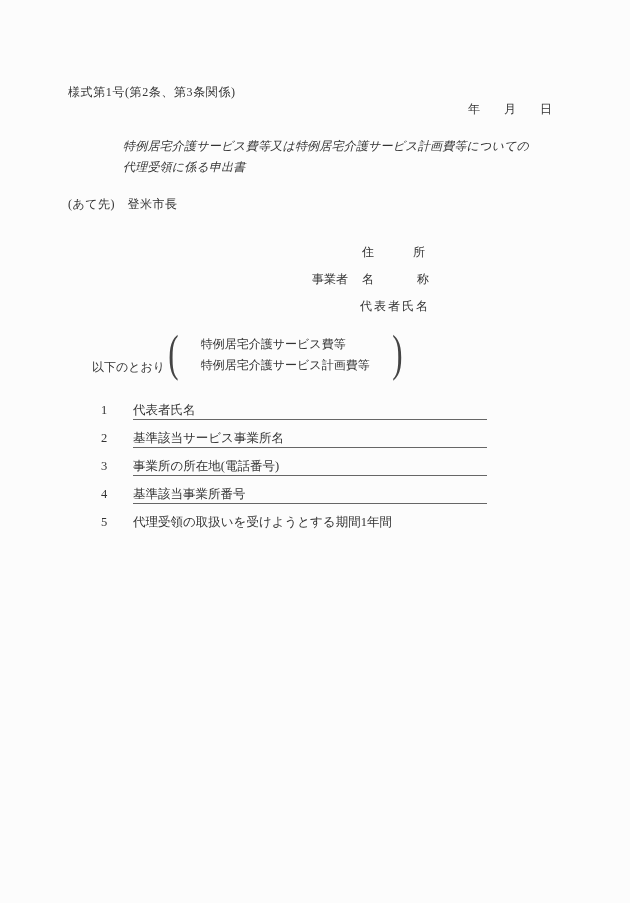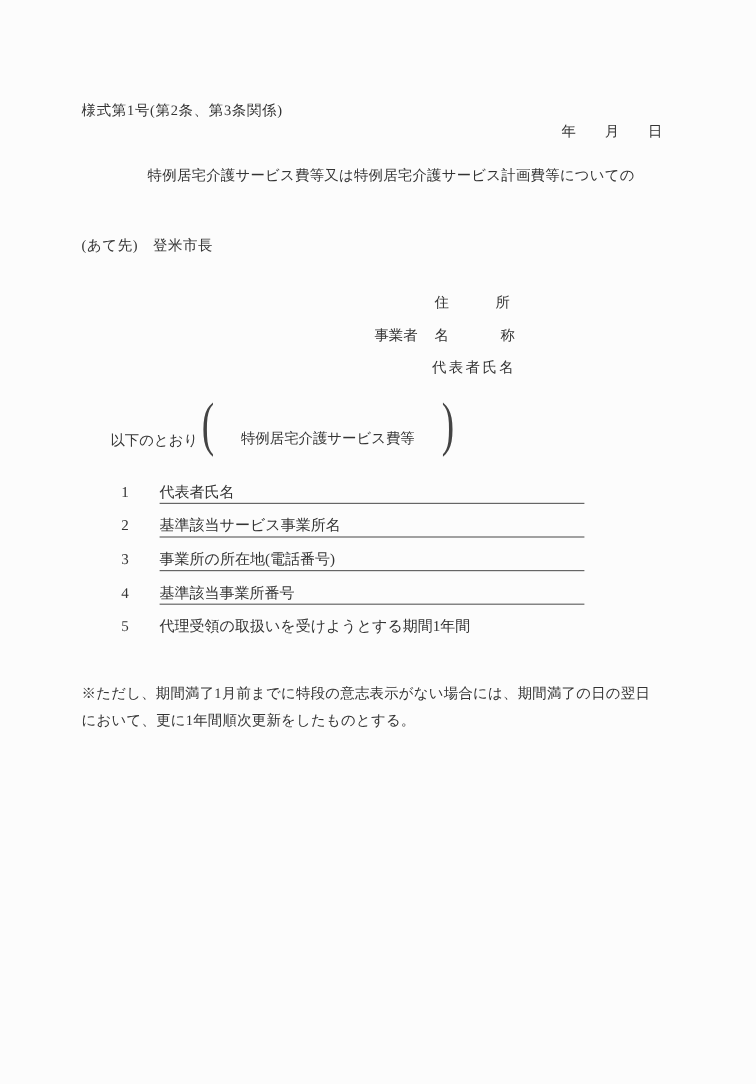--- a/index.html
+++ b/index.html
@@ -12,21 +12,21 @@
     margin: 0 auto;
     background: #fcfcfc;
     color: #333;
     font-family: "Liberation Serif", "DejaVu Serif", serif;
     font-size: 12px;
     overflow: hidden;
   }
 
   .form-number   { position: absolute; left: 68px;  top: 84px;  letter-spacing: 0.6px; }
   .date-line     { position: absolute; left: 468px; top: 101px; display: flex; gap: 24px; }
-  .doc-title     { position: absolute; left: 123px; top: 136px; line-height: 21px; letter-spacing: 0.2px; font-size: 12px; }
+  .doc-title     { position: absolute; left: 123px; top: 136px; line-height: 21px; letter-spacing: 0.2px; font-size: 12px; font-style: italic; }
   .addressee     { position: absolute; left: 68px;  top: 196px; letter-spacing: 0.5px; }
 
   .app-address   { position: absolute; left: 362px; top: 244px; width: 63px; display: flex; justify-content: space-between; }
   .app-operator  { position: absolute; left: 312px; top: 271px; }
   .app-name      { position: absolute; left: 362px; top: 271px; width: 67px; display: flex; justify-content: space-between; }
   .app-rep       { position: absolute; left: 360px; top: 298px; letter-spacing: 2px; }
 
   .statement     { position: absolute; left: 92px; top: 330px; display: flex; align-items: flex-end; }
   .stmt-prefix   { white-space: nowrap; }
   .stmt-suffix   { white-space: nowrap; }
@@ -58,40 +58,42 @@
   <div class="form-number">様式第1号(第2条、第3条関係)</div>
 
   <div class="date-line">
     <span>年</span>
     <span>月</span>
     <span>日</span>
   </div>
 
   <div class="doc-title">
     <div>特例居宅介護サービス費等又は特例居宅介護サービス計画費等についての</div>
+    <div>代理受領に係る申出書</div>
   </div>
 
   <div class="addressee">(あて先)　登米市長</div>
 
   <div class="app-address">
     <span>住</span>
     <span>所</span>
   </div>
   <div class="app-operator">事業者</div>
   <div class="app-name">
     <span>名</span>
     <span>称</span>
   </div>
   <div class="app-rep">代表者氏名</div>
 
   <div class="statement">
     <span class="stmt-prefix">以下のとおり</span>
     <span class="paren">(</span>
     <span class="stmt-options">
       <span>特例居宅介護サービス費等</span><br>
+      <span>特例居宅介護サービス計画費等</span>
     </span>
     <span class="paren">)</span>
   </div>
 
   <div class="items">
     <div class="item-row">
       <span class="item-no">1</span>
       <span class="item-label-line">代表者氏名</span>
     </div>
     <div class="item-row">
@@ -106,18 +108,14 @@
       <span class="item-no">4</span>
       <span class="item-label-line">基準該当事業所番号</span>
     </div>
     <div class="item-row">
       <span class="item-no">5</span>
       <span class="item-label">代理受領の取扱いを受けようとする期間</span>
       <span class="item-value">1年間</span>
     </div>
   </div>
 
-  <div class="note">
-    <div>※ただし、期間満了1月前までに特段の意志表示がない場合には、期間満了の日の翌日</div>
-    <div>において、更に1年間順次更新をしたものとする。</div>
-  </div>
 
 </div>
 
 </body></html>

